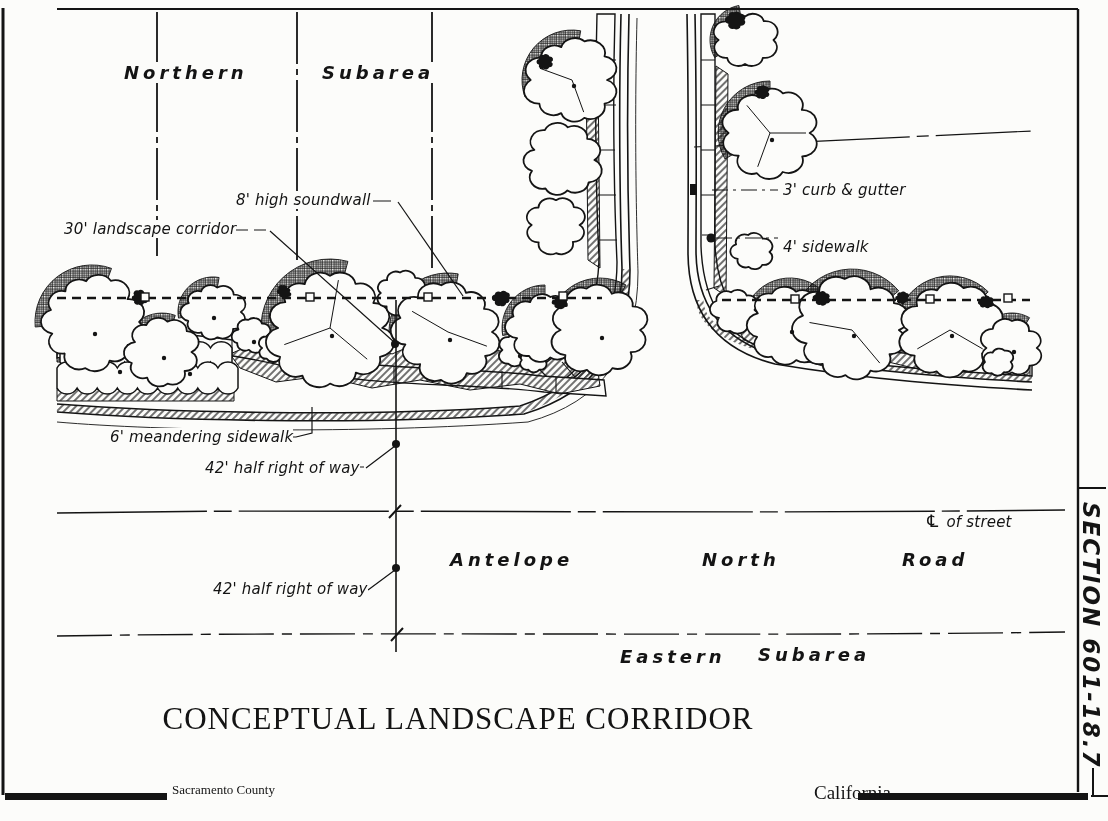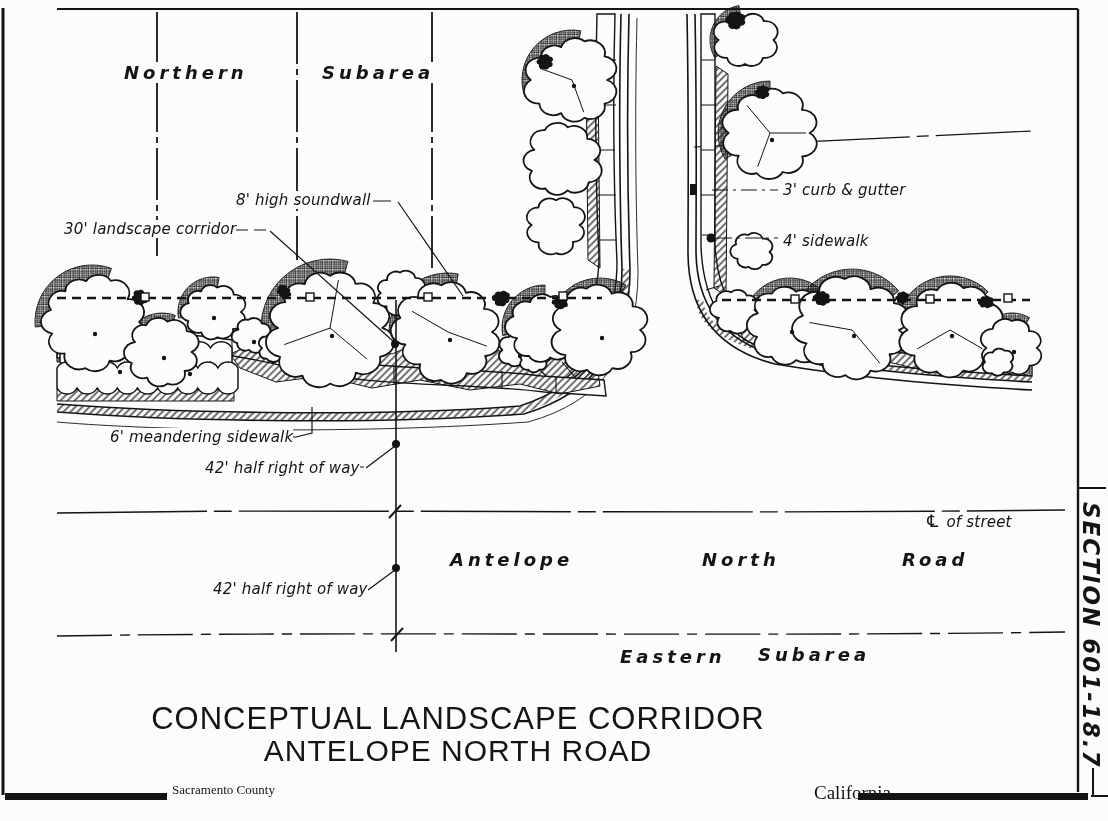--- a/index.html
+++ b/index.html
@@ -4,21 +4,21 @@
 <style>
   html,body{margin:0;padding:0;background:#e8e8e4;}
   .page{position:relative;width:1108px;height:821px;background:var(--paper,#fcfcfa);
         font-family:"DejaVu Sans",sans-serif;color:var(--ink,#111);overflow:hidden;margin:0 auto;}
   svg.draw{position:absolute;left:0;top:0;}
   .lbl{position:absolute;white-space:nowrap;background:var(--paper,#fcfcfa);line-height:1.1;}
   .sub{font:italic 700 18px "DejaVu Sans",sans-serif;letter-spacing:4px;}
   .ann{font:italic 15px "DejaVu Sans",sans-serif;letter-spacing:.2px;}
   .cl-sym{font-style:italic;font-size:17px;margin-right:6px;}
   .title-line{position:absolute;left:0;width:916px;text-align:center;
-        font-family:Liberation Sans, sans-serif;letter-spacing:1px;}
+        font-family:Liberation Serif, serif;letter-spacing:1px;}
   #title1{top:701px;font-size:31px;}
   #title2{top:734px;font-size:30px;}
   .foot{position:absolute;font-family:"Liberation Serif","DejaVu Serif",serif;}
   #foot-county{left:172px;top:782px;font-size:13px;}
   #foot-plan{left:330px;top:766px;font-size:33px;}
   #foot-state{left:770px;top:782px;font-size:19px;margin-left:44px;}
   .bar{position:absolute;height:7px;background:var(--ink,#111);}
   #bar-left{left:5px;top:793px;width:162px;}
   #bar-right{left:858px;top:793px;width:230px;}
   #section-label{position:absolute;left:1104px;top:502px;transform-origin:0 0;transform:rotate(90deg);
@@ -203,38 +203,37 @@
       </g>
     </g>
   </svg>
 
   <div class="lbl sub" style="left:124px;top:62px">Northern</div>
   <div class="lbl sub" style="left:322px;top:62px">Subarea</div>
 
   <div class="lbl ann" style="left:236px;top:191px">8' high soundwall</div>
   <div class="lbl ann" style="left:64px;top:220px">30' landscape corridor</div>
   <div class="lbl ann" style="left:783px;top:181px">3' curb &amp; gutter</div>
-  <div class="lbl ann" style="left:783px;top:232px">4' sidewalk</div>
+  <div class="lbl ann" style="left:783px;top:238px">4' sidewalk</div>
   <div class="lbl ann" style="left:110px;top:428px">6' meandering sidewalk</div>
   <div class="lbl ann" style="left:205px;top:459px">42' half right of way</div>
   <div class="lbl ann" style="left:213px;top:580px">42' half right of way</div>
 
   <div class="lbl ann" style="left:925px;top:511px;background:transparent">
     <span class="cl-sym">℄</span><span>of street</span>
   </div>
 
   <div class="lbl sub" style="left:450px;top:549px;background:transparent">Antelope</div>
   <div class="lbl sub" style="left:702px;top:549px;background:transparent">North</div>
   <div class="lbl sub" style="left:902px;top:549px;background:transparent">Road</div>
 
   <div class="lbl sub" style="left:620px;top:646px;background:transparent">Eastern</div>
   <div class="lbl sub" style="left:758px;top:644px;background:transparent">Subarea</div>
 
   <div class="title-line" id="title1">CONCEPTUAL LANDSCAPE CORRIDOR</div>
-  <div class="title-line" id="title2">ANTELOPE NORTH ROAD</div>
 
   <div class="bar" id="bar-left"></div>
   <div class="bar" id="bar-right"></div>
   <div class="foot" id="foot-county">Sacramento County</div>
   <div class="foot" id="foot-state">California</div>
 
   <div id="section-label">SECTION 601-18.7</div>
 </div>
 
 </body></html>

